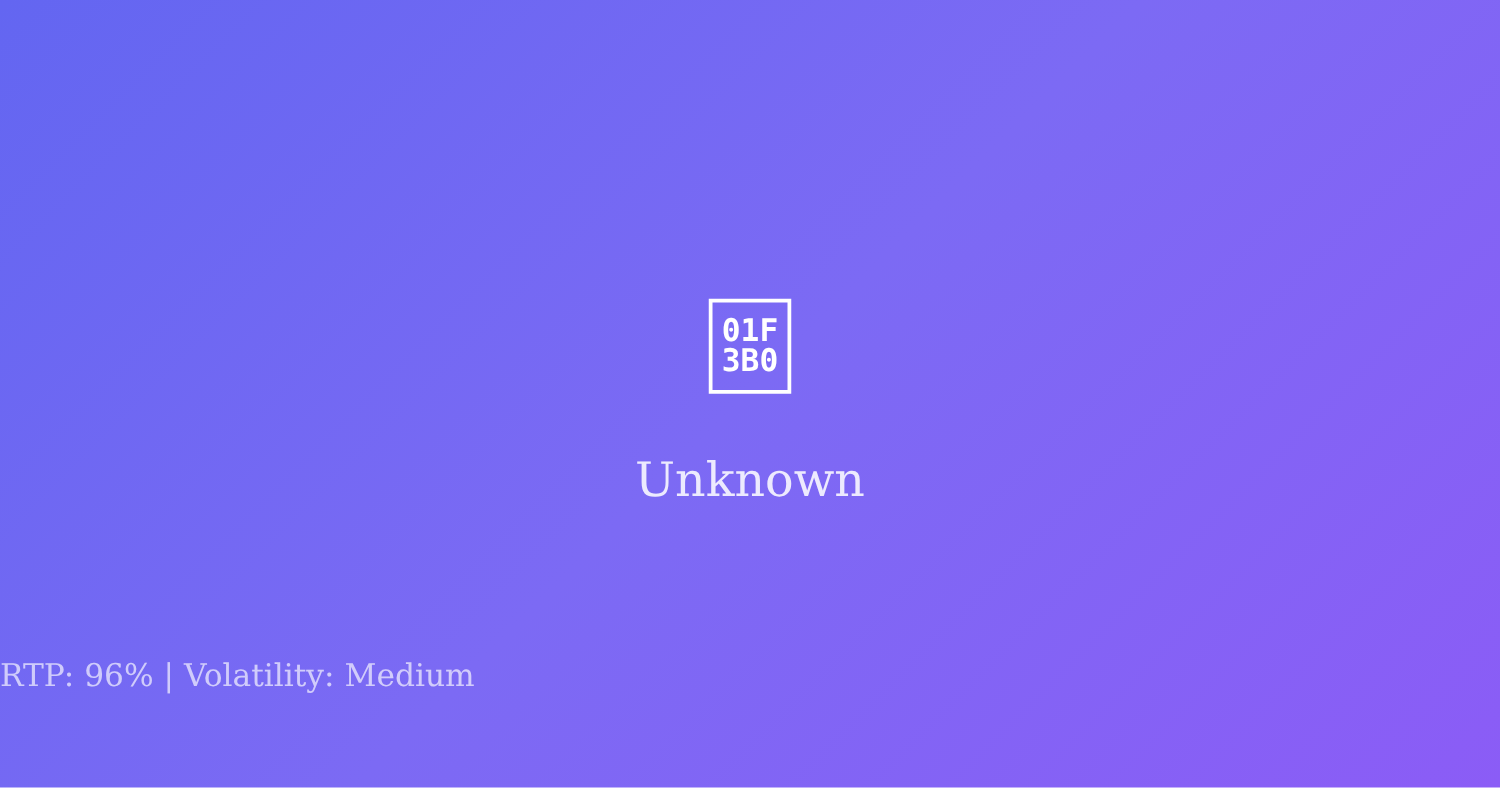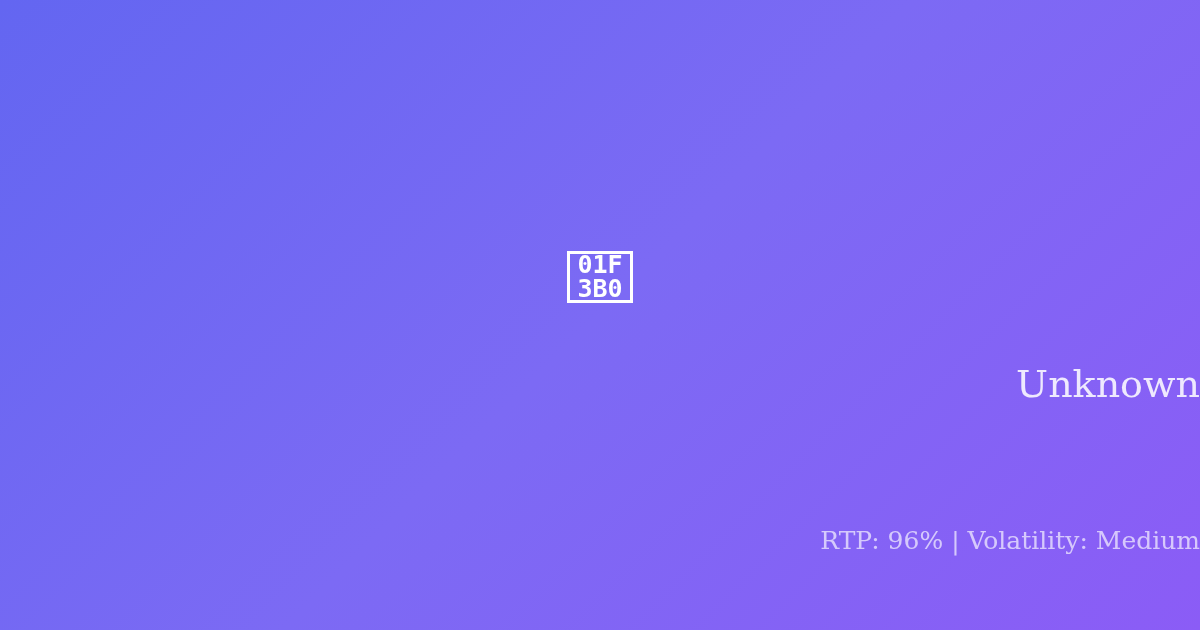--- a/index.html
+++ b/index.html
@@ -38,21 +38,21 @@
     justify-content: center;
     gap: 26px;
     height: 90px;
   }
 
   .game-icon {
     display: inline-flex;
     align-items: center;
     justify-content: center;
     width: 66px;
-    height: 52px;
+    height: 76px;
     box-sizing: border-box;
     border: 3px solid #ffffff;
     line-height: 1;
     flex: none;
   }
 
   .game-icon .hex {
     display: flex;
     flex-direction: column;
     align-items: center;
@@ -80,35 +80,35 @@
     vertical-align: 28px;
     font-weight: 700;
   }
 
   
   .provider {
     position: absolute;
     top: 362px;
     left: 0;
     right: 0;
-    text-align: right;
+    text-align: center;
     font-family: "DejaVu Serif", "Liberation Serif", serif;
     font-size: 38px;
     font-weight: 400;
     line-height: 1.2;
     color: rgba(255, 255, 255, 0.86);
   }
 
   
   .stats {
     position: absolute;
     top: 525px;
     left: 0;
     right: 0;
-    text-align: right;
+    text-align: left;
     font-family: "DejaVu Serif", "Liberation Serif", serif;
     font-size: 25px;
     font-weight: 400;
     line-height: 1.25;
     color: rgba(255, 255, 255, 0.66);
     white-space: nowrap;
   }
 </style>
 </head>
 <body>

